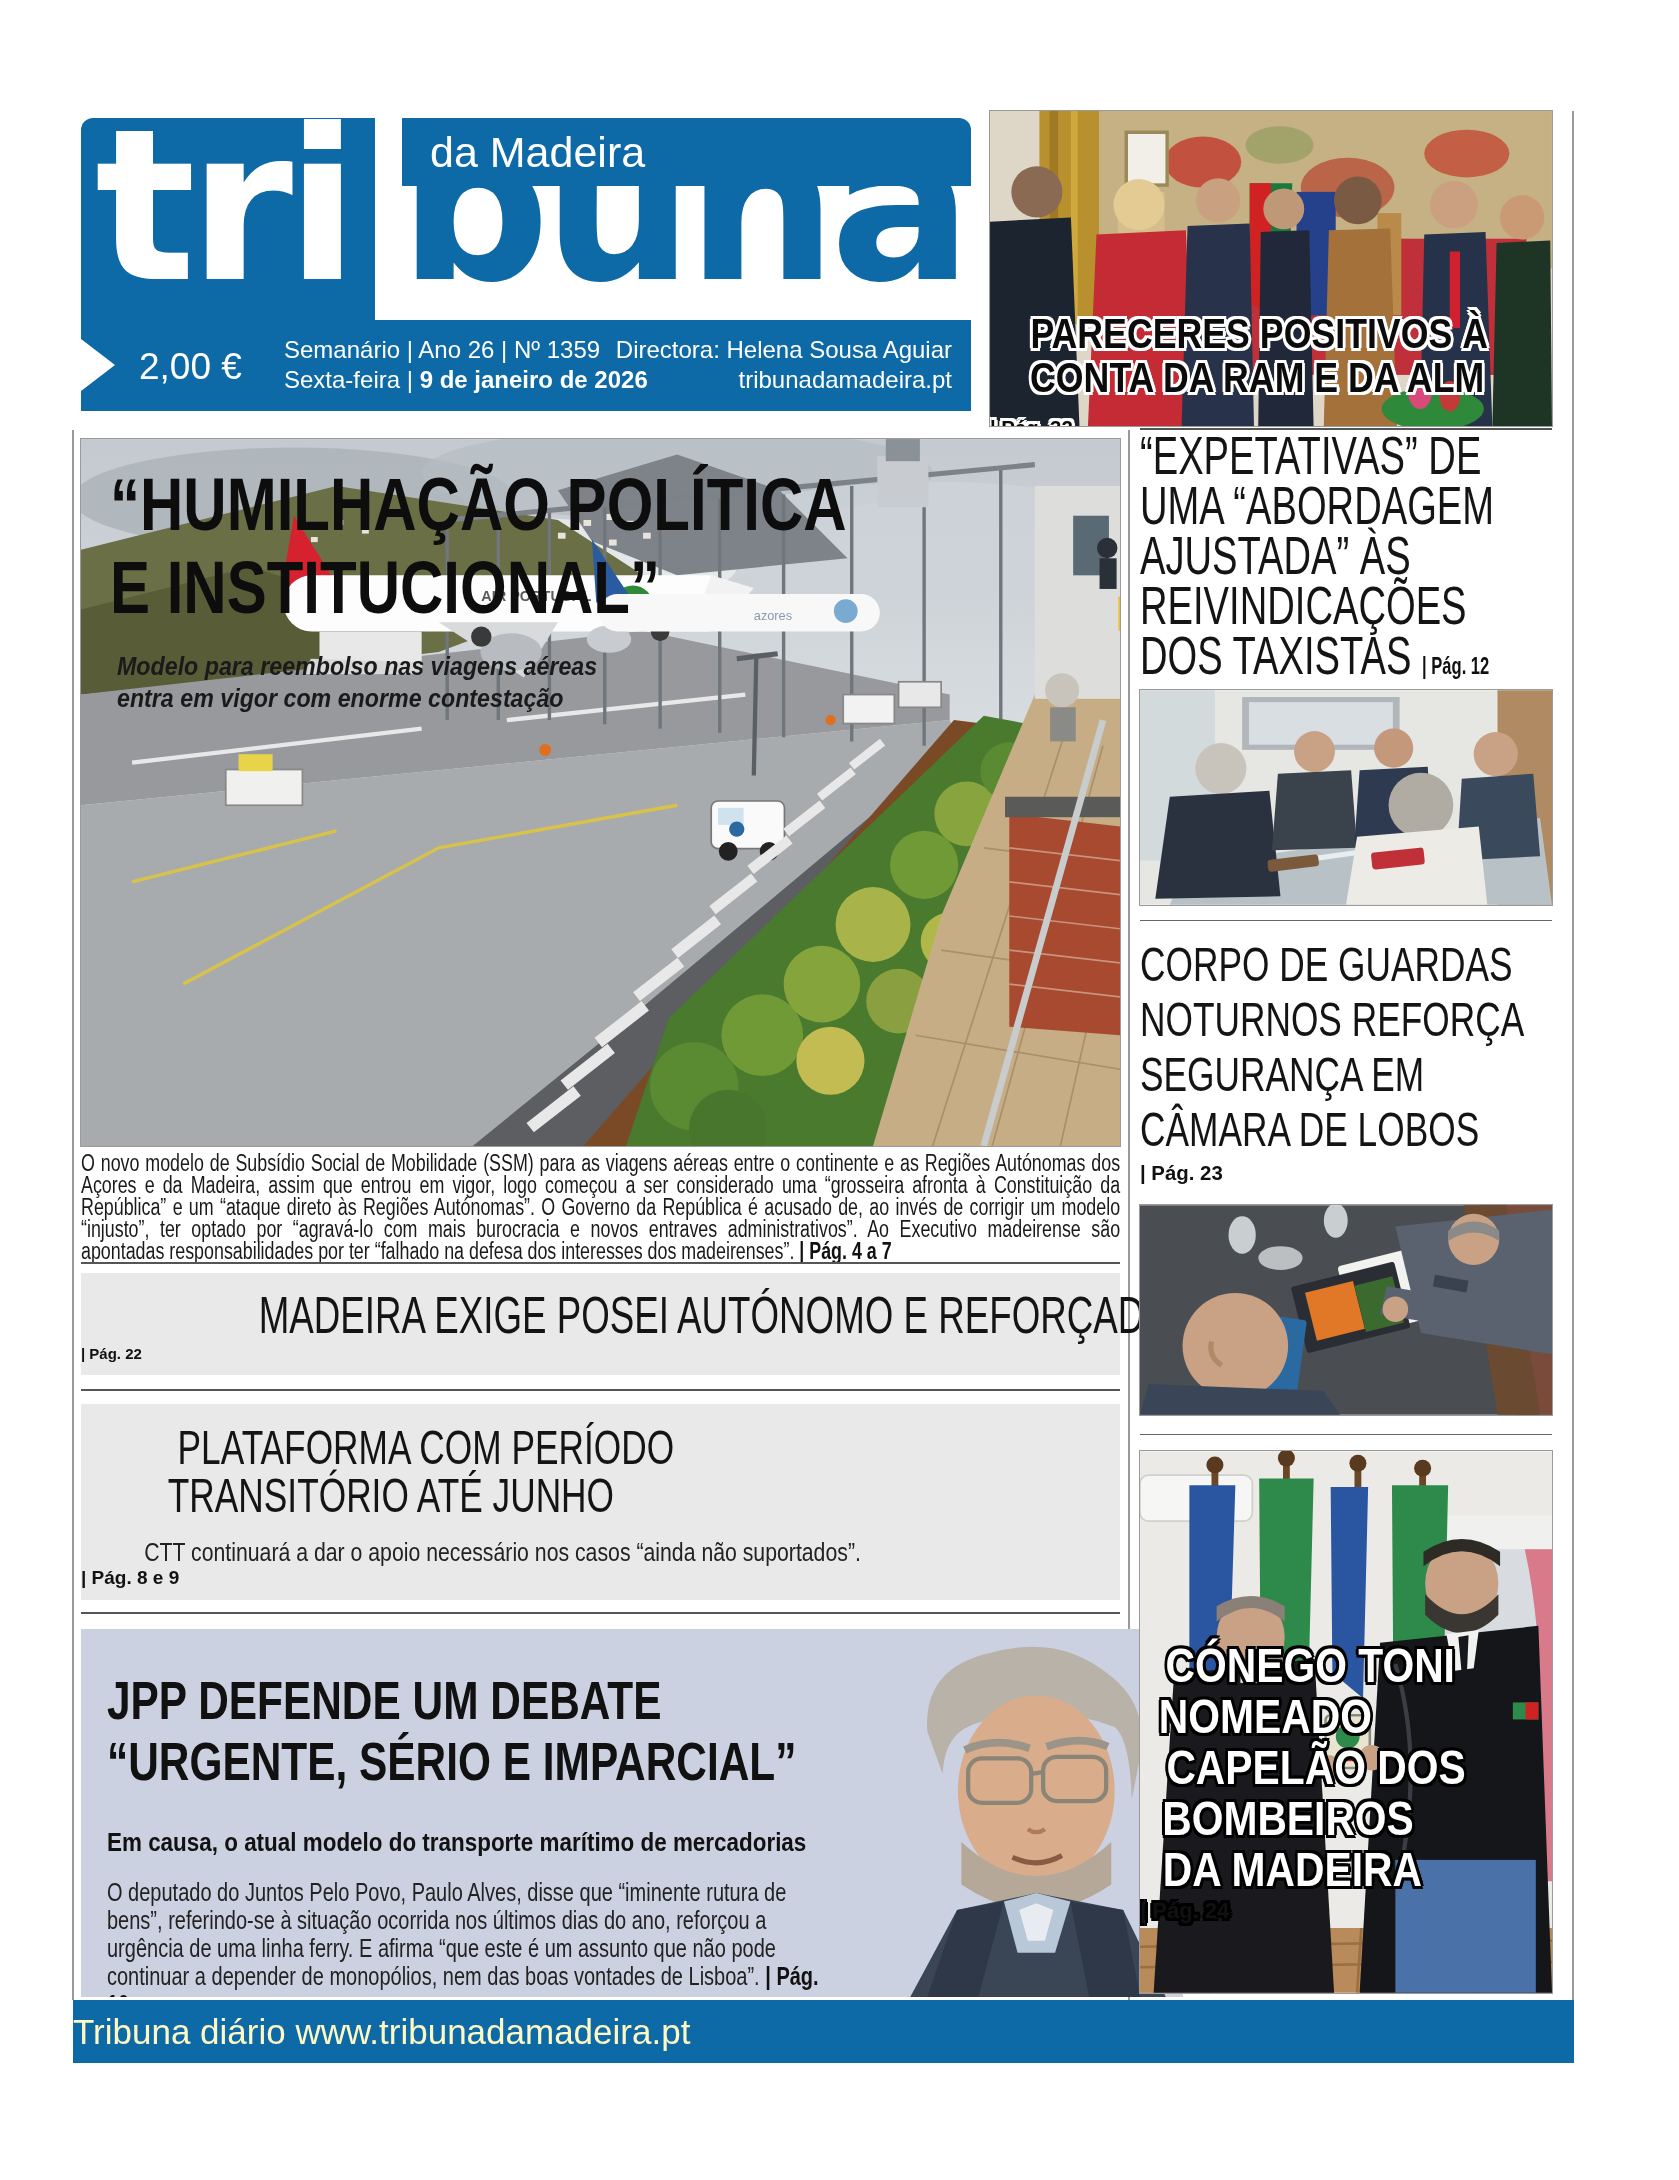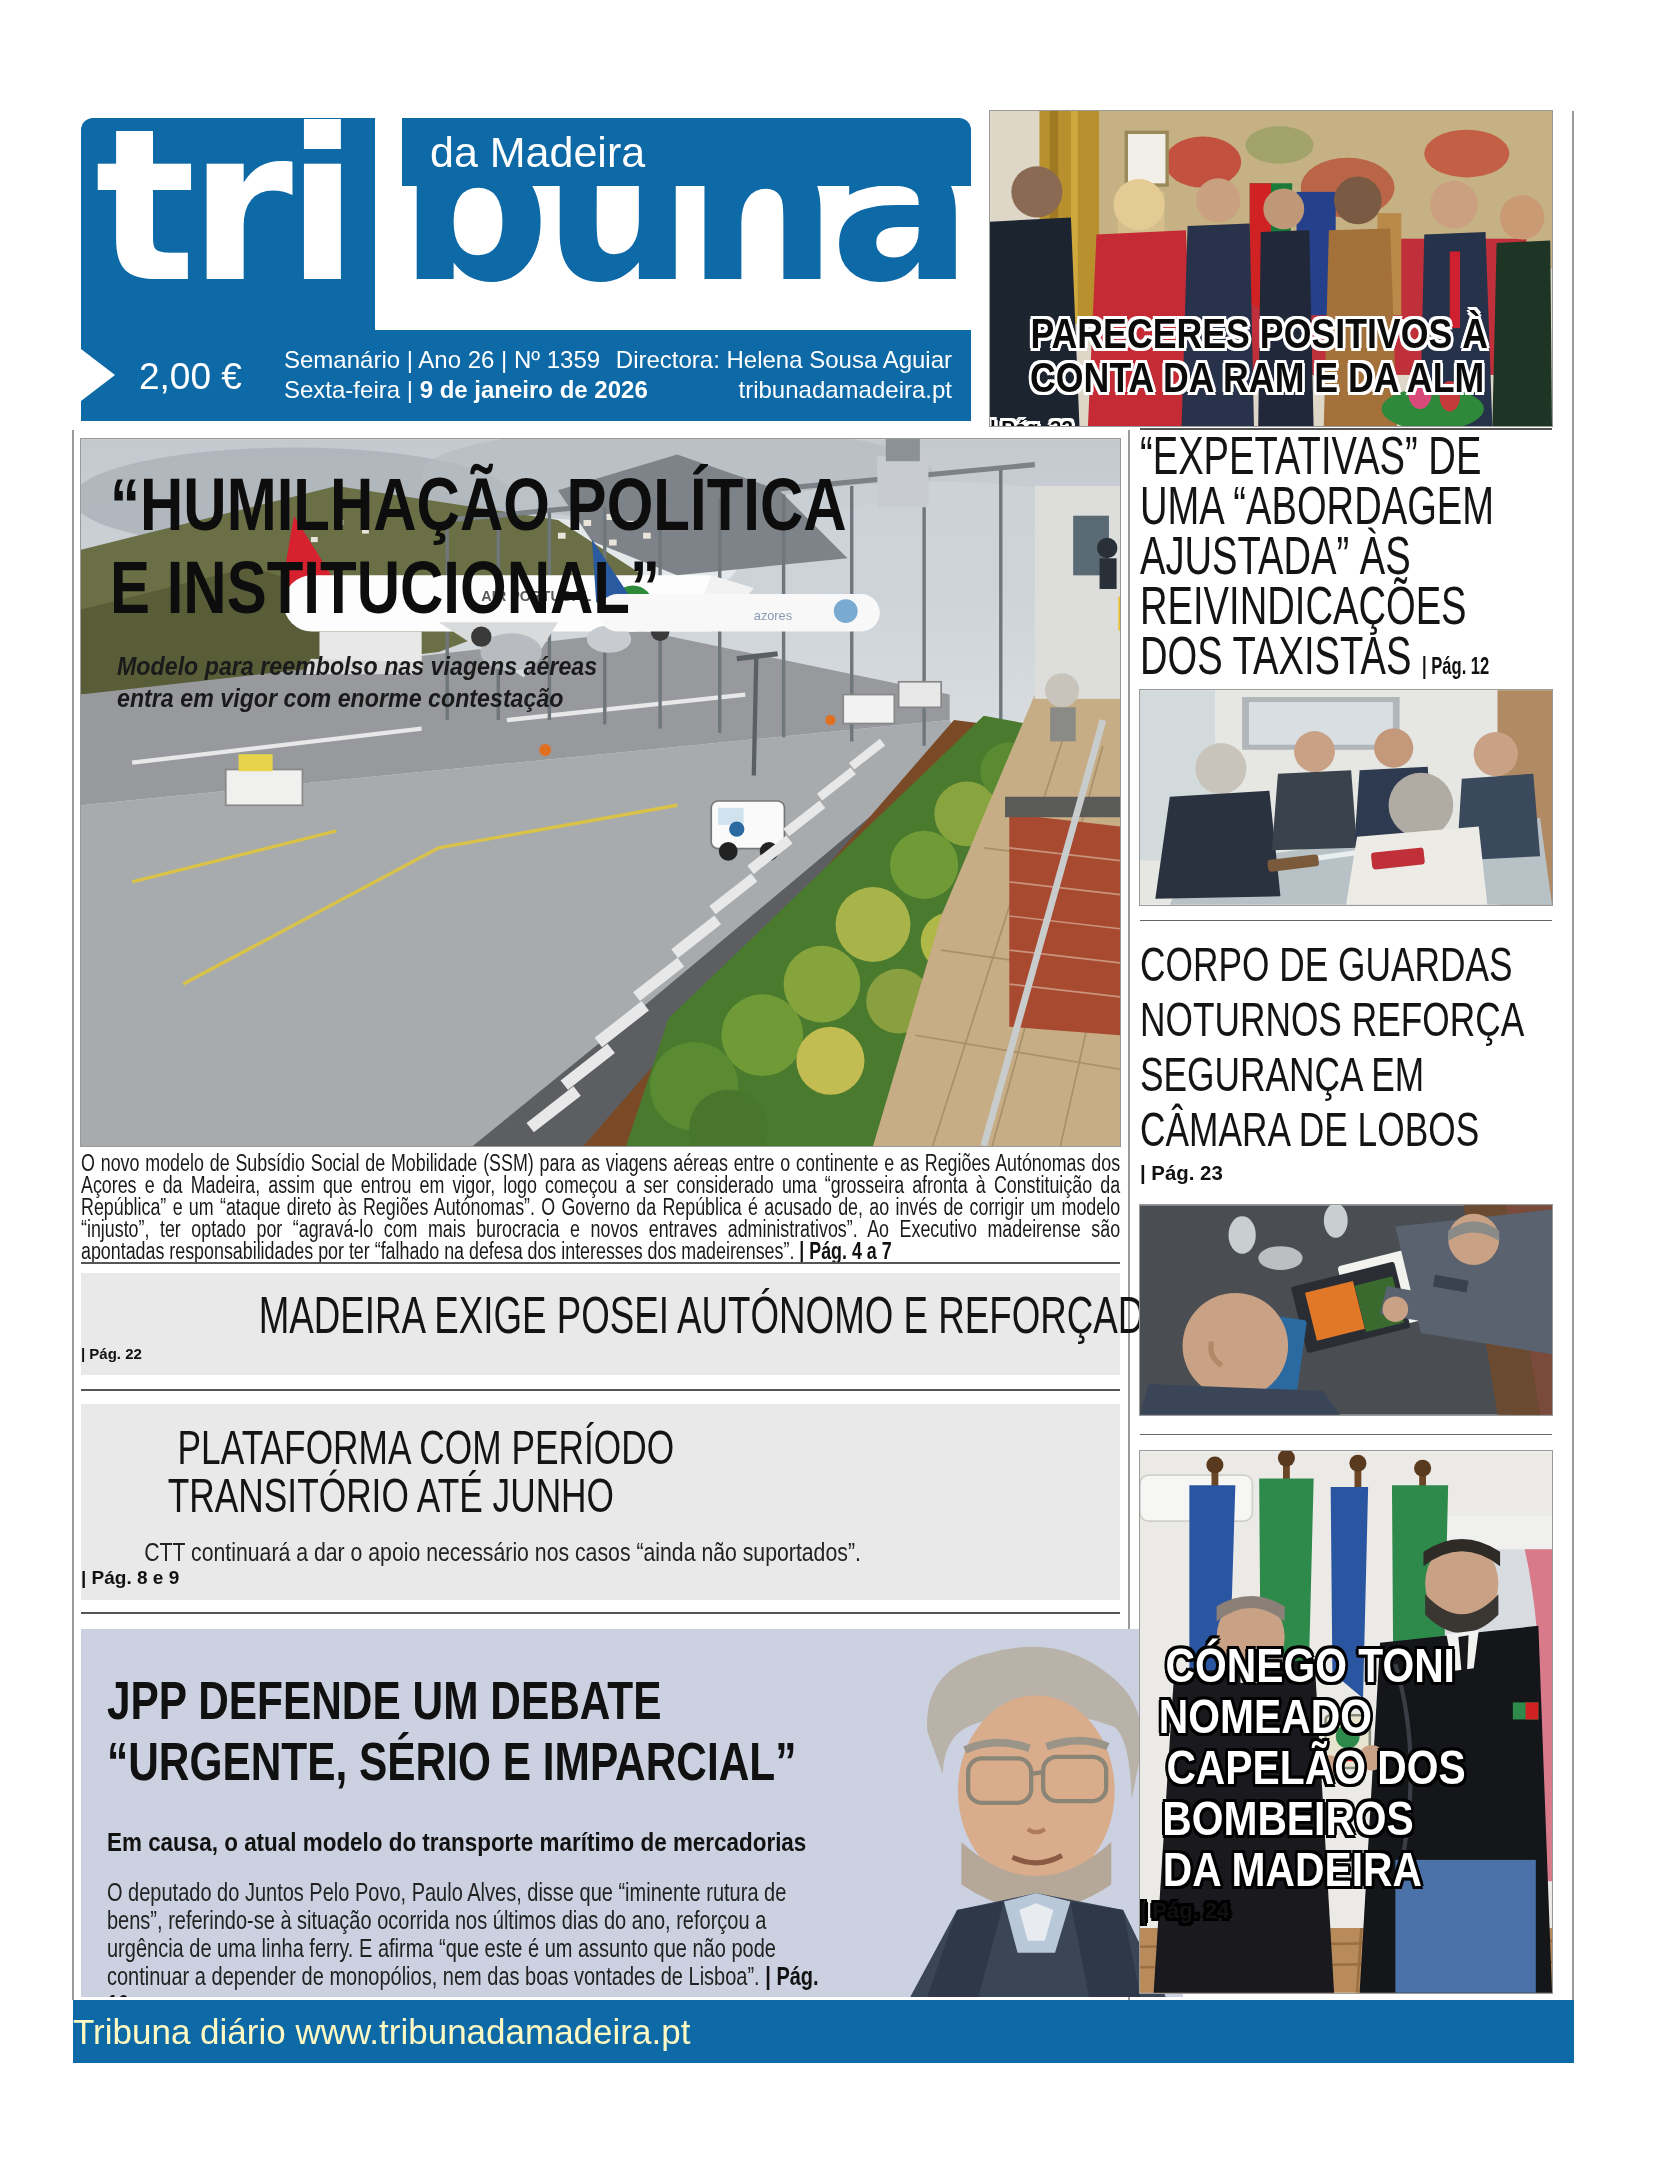--- a/index.html
+++ b/index.html
@@ -24,21 +24,21 @@
 
 <div class="page">
 
   <div class="abs" style="left:0;top:0;width:1680px;height:426px;">
     <div class="abs blue" style="left:81px;top:118px;width:294px;height:215px;border-radius:12px 0 0 0;"></div>
     <div class="abs blue" style="left:402px;top:118px;width:569px;height:68px;border-radius:0 12px 0 0;"></div>
     <div class="abs" style="left:95px;top:101px;font-family:'DejaVu Sans',sans-serif;font-weight:700;font-size:211px;line-height:211px;color:#fff;letter-spacing:-6.8px;">tri</div>
     <div class="abs" style="left:399px;top:101px;font-family:'DejaVu Sans',sans-serif;font-weight:700;font-size:211px;line-height:211px;color:#0e69a7;letter-spacing:-6.8px;">buna</div>
     <div class="abs" style="left:430px;top:128px;font-size:43px;color:#fff;font-weight:400;">da Madeira</div>
 
-    <div class="abs blue" style="left:81px;top:330px;width:890px;height:91px;">
+    <div class="abs blue" style="left:81px;top:320px;width:890px;height:91px;">
       <div class="abs" style="left:0;top:19px;width:0;height:0;border-top:26.4px solid transparent;border-bottom:26.4px solid transparent;border-left:34px solid #ffffff;"></div>
       <div class="abs" style="left:58px;top:25.6px;font-size:37px;color:#fff;font-weight:400;">2,00 €</div>
       <div class="abs" style="left:203px;top:15.3px;font-size:24px;line-height:30px;color:#fff;">
         <div><span>Semanário | Ano 26 | Nº 1359</span></div>
         <div><span>Sexta-feira | </span><b>9 de janeiro de 2026</b></div>
       </div>
       <div class="abs" style="right:19px;top:15.3px;font-size:24px;line-height:30px;color:#fff;text-align:right;">
         <div>Directora: Helena Sousa Aguiar</div>
         <div>tribunadamadeira.pt</div>
       </div>

